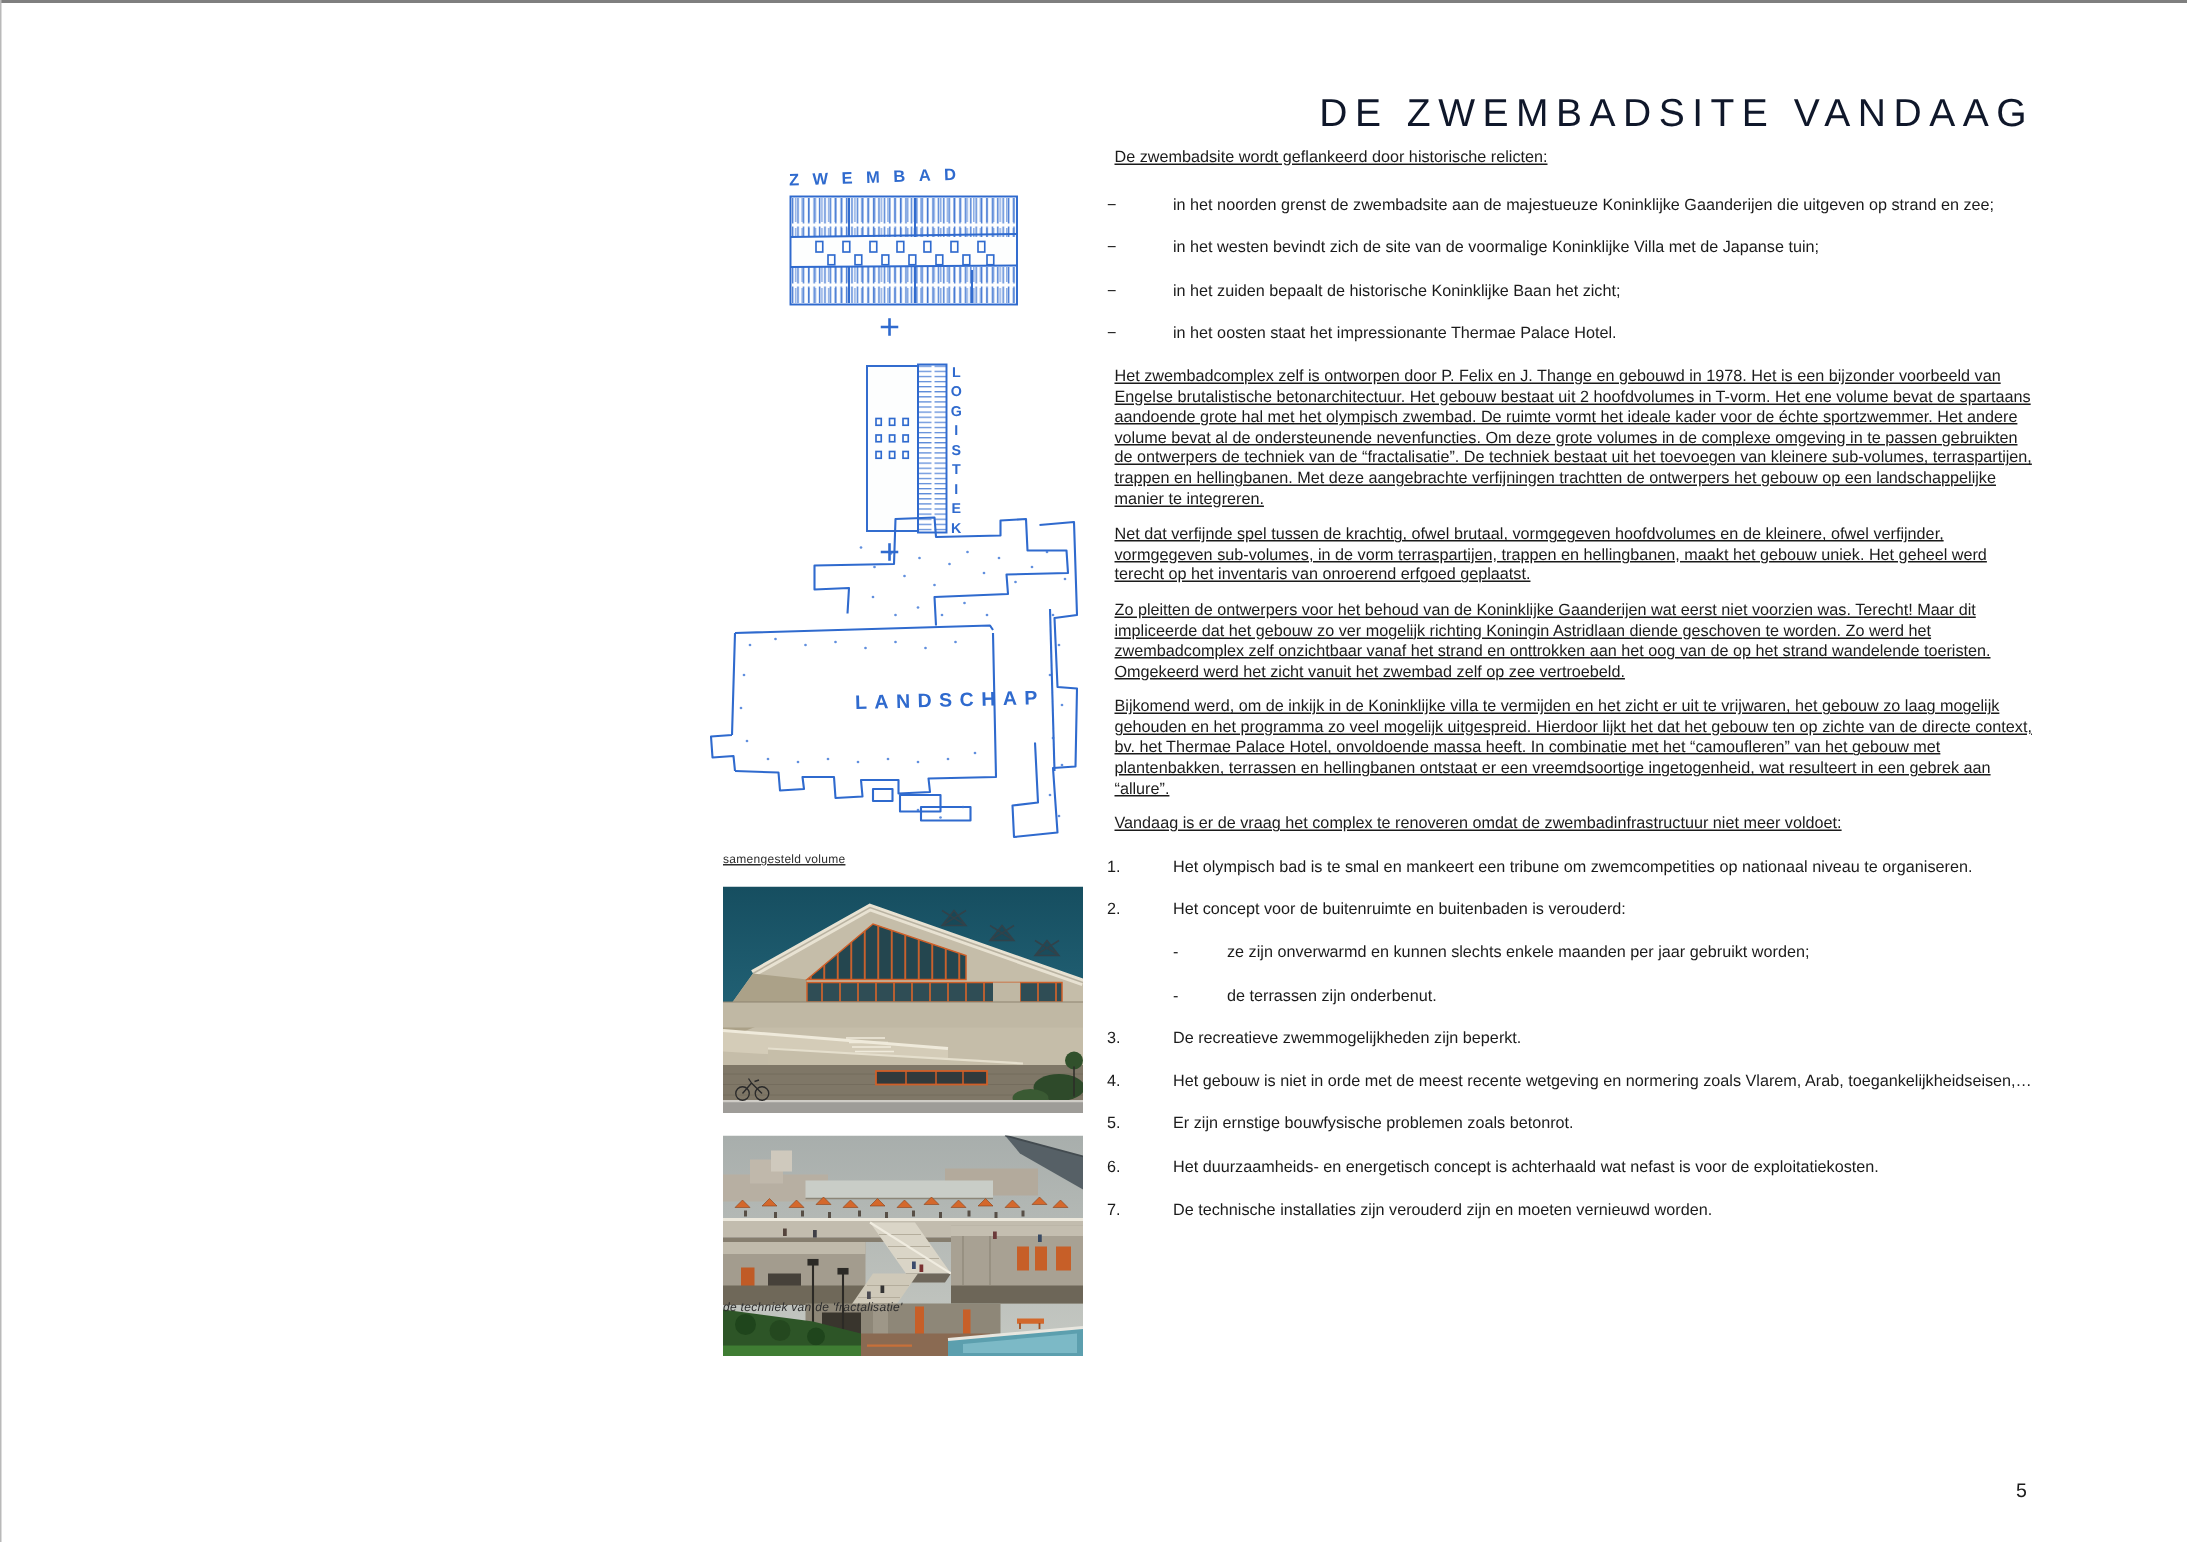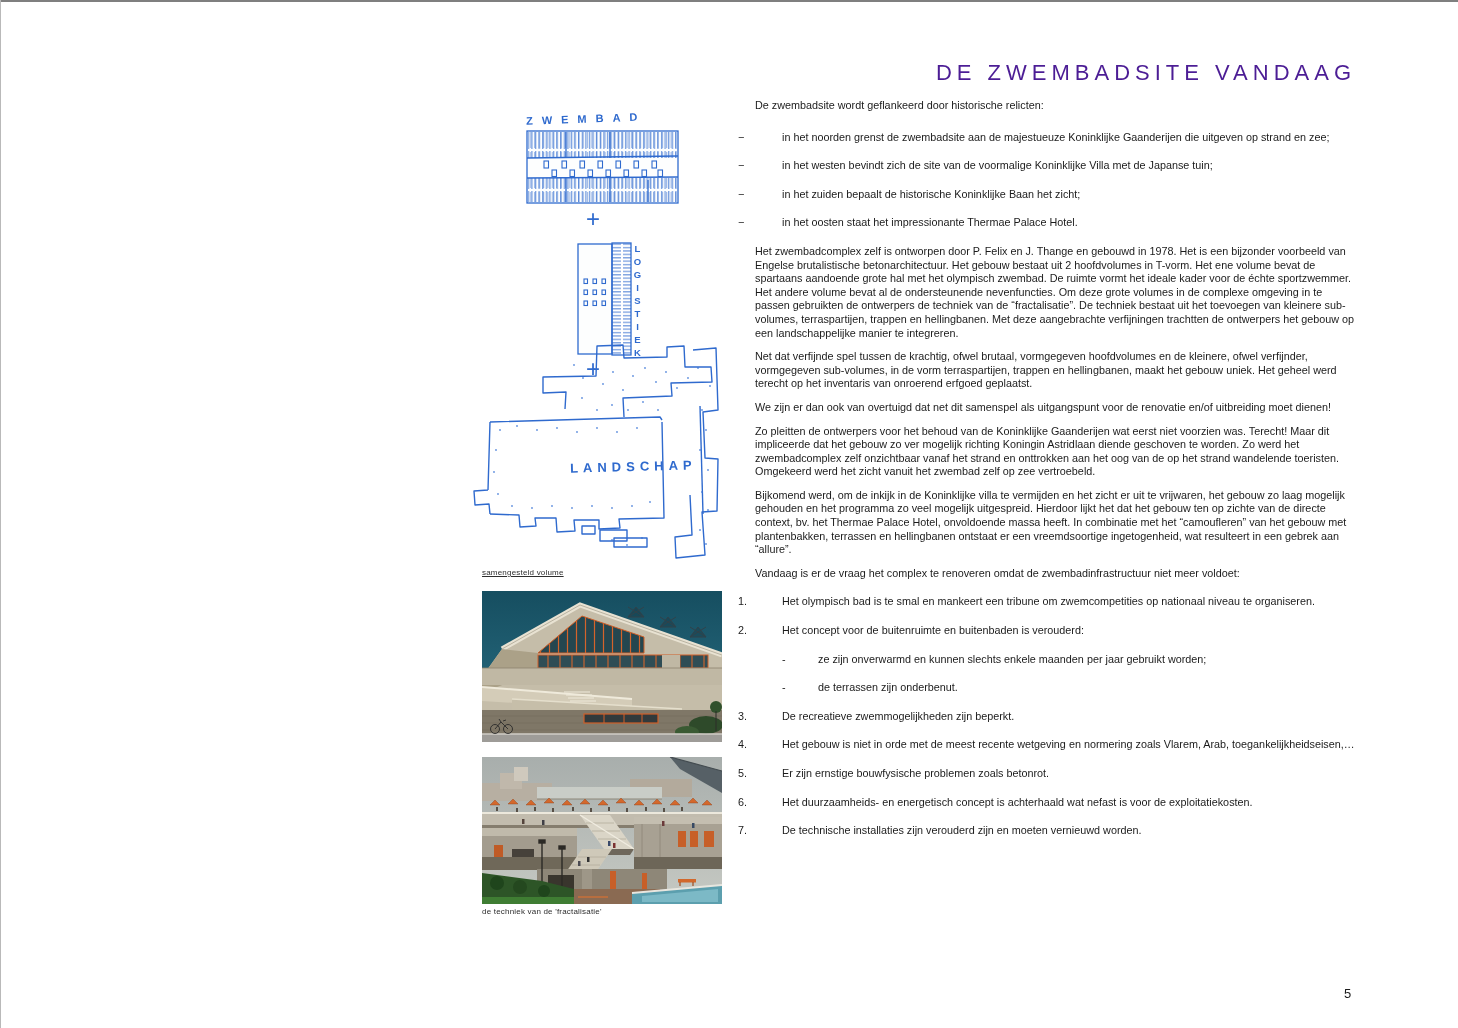--- a/index.html
+++ b/index.html
@@ -10,30 +10,30 @@
     font-family:"Liberation Sans", sans-serif;
     color:#1b1b1b;
     overflow:hidden;
   }
   .edge-top { position:absolute; left:0; top:0; width:1458px; height:2px; background:#7f7f7f; }
   .edge-left { position:absolute; left:0; top:0; width:1px; height:1028px; background:#b9b9b9; }
 
   
   .page-title {
     position:absolute; top:60px; right:102px;
-    font-size:22px; letter-spacing:5px; font-weight:400; color:#4c1d95;
+    font-size:26px; letter-spacing:5px; font-weight:400; color:#0f172a;
     white-space:nowrap;
   }
 
   
   .text-col {
     position:absolute; left:738px; top:99px; width:620px;
     font-size:10.8px; line-height:13.6px; color:#1b1b1b;
   }
-  .text-col p { margin:0 0 10px 17px; }
+  .text-col p { margin:0 0 10px 5px;text-decoration:underline; }
   .text-col p.intro { margin-bottom:18px; }
   .text-col p.intro2 { margin-bottom:15px; }
   .row { display:flex; margin-bottom:15px; }
   .row .marker { flex:0 0 44px; }
   .row .rtext { flex:1; }
   .row.sub { margin-left:44px; }
   .row.sub .marker { flex:0 0 36px; }
 
   
   .sketch {
@@ -46,21 +46,21 @@
   .lbl-landschap { left:108px; top:349px; font-size:13px; letter-spacing:5px; transform:rotate(-1.5deg); white-space:nowrap; }
   .sk-plus { position:absolute; color:#2f6ace; font-size:24px; font-weight:400; }
   .plus-1 { left:124px; top:95px; }
   .plus-2 { left:124px; top:245px; }
 
   .caption {
     position:absolute; font-size:8px; line-height:9px; color:#2d2d2d; letter-spacing:0.2px;
   }
   .cap-sketch { left:482px; top:568px;text-decoration:underline; }
   .cap-photo1 { left:482px; top:764px; }
-  .cap-photo2 { left:482px; top:907px; }
+  .cap-photo2 { left:482px; top:867px;font-style:italic; }
 
   .photo { position:absolute; left:482px; display:block; }
   .photo svg { display:block; }
   .photo-1 { top:591px; }
   .photo-2 { top:757px; }
 
   .page-number { position:absolute; left:1344px; top:986px; font-size:13px; color:#1b1b1b; }
 </style>
 </head>
 <body>
@@ -412,21 +412,20 @@
     <span class="marker">−</span>
     <span class="rtext">in het zuiden bepaalt de historische Koninklijke Baan het zicht;</span>
   </div>
   <div class="row">
     <span class="marker">−</span>
     <span class="rtext">in het oosten staat het impressionante Thermae Palace Hotel.</span>
   </div>
 
   <p>Het zwembadcomplex zelf is ontworpen door P. Felix en J. Thange en gebouwd in 1978. Het is een bijzonder voorbeeld van Engelse brutalistische betonarchitectuur. Het gebouw bestaat uit 2 hoofdvolumes in T-vorm. Het ene volume bevat de spartaans aandoende grote hal met het olympisch zwembad. De ruimte vormt het ideale kader voor de échte sportzwemmer. Het andere volume bevat al de ondersteunende nevenfuncties. Om deze grote volumes in de complexe omgeving in te passen gebruikten de ontwerpers de techniek van de “fractalisatie”. De techniek bestaat uit het toevoegen van kleinere sub-volumes, terraspartijen, trappen en hellingbanen. Met deze aangebrachte verfijningen trachtten de ontwerpers het gebouw op een landschappelijke manier te integreren.</p>
   <p>Net dat verfijnde spel tussen de krachtig, ofwel brutaal, vormgegeven hoofdvolumes en de kleinere, ofwel verfijnder,  vormgegeven sub-volumes, in de vorm terraspartijen, trappen en hellingbanen, maakt het gebouw uniek. Het geheel werd terecht op het inventaris van onroerend erfgoed geplaatst.</p>
-  <p>We zijn er dan ook van overtuigd dat net dit samenspel als uitgangspunt voor de renovatie en/of uitbreiding moet dienen!</p>
   <p>Zo pleitten de ontwerpers voor het behoud van de Koninklijke Gaanderijen wat eerst niet voorzien was. Terecht! Maar dit impliceerde dat het gebouw zo ver mogelijk richting Koningin Astridlaan diende geschoven te worden. Zo werd het zwembadcomplex zelf onzichtbaar vanaf het strand en onttrokken aan het oog van de op het strand wandelende toeristen. Omgekeerd werd het zicht vanuit het zwembad zelf op zee vertroebeld.</p>
   <p>Bijkomend werd, om de inkijk in de Koninklijke villa te vermijden en het zicht er uit te vrijwaren, het gebouw zo laag mogelijk gehouden en het programma zo veel mogelijk uitgespreid. Hierdoor lijkt het dat het gebouw ten op zichte van de directe context, bv. het Thermae Palace Hotel, onvoldoende massa heeft. In combinatie met het “camoufleren” van het gebouw met plantenbakken, terrassen en hellingbanen ontstaat er een vreemdsoortige ingetogenheid, wat resulteert in een gebrek aan “allure”.</p>
 
   <p class="intro2">Vandaag is er de vraag het complex te renoveren omdat de zwembadinfrastructuur niet meer voldoet:</p>
 
   <div class="row">
     <span class="marker">1.</span>
     <span class="rtext">Het olympisch bad is te smal en mankeert een tribune om zwemcompetities op nationaal niveau te organiseren.</span>
   </div>
   <div class="row">

